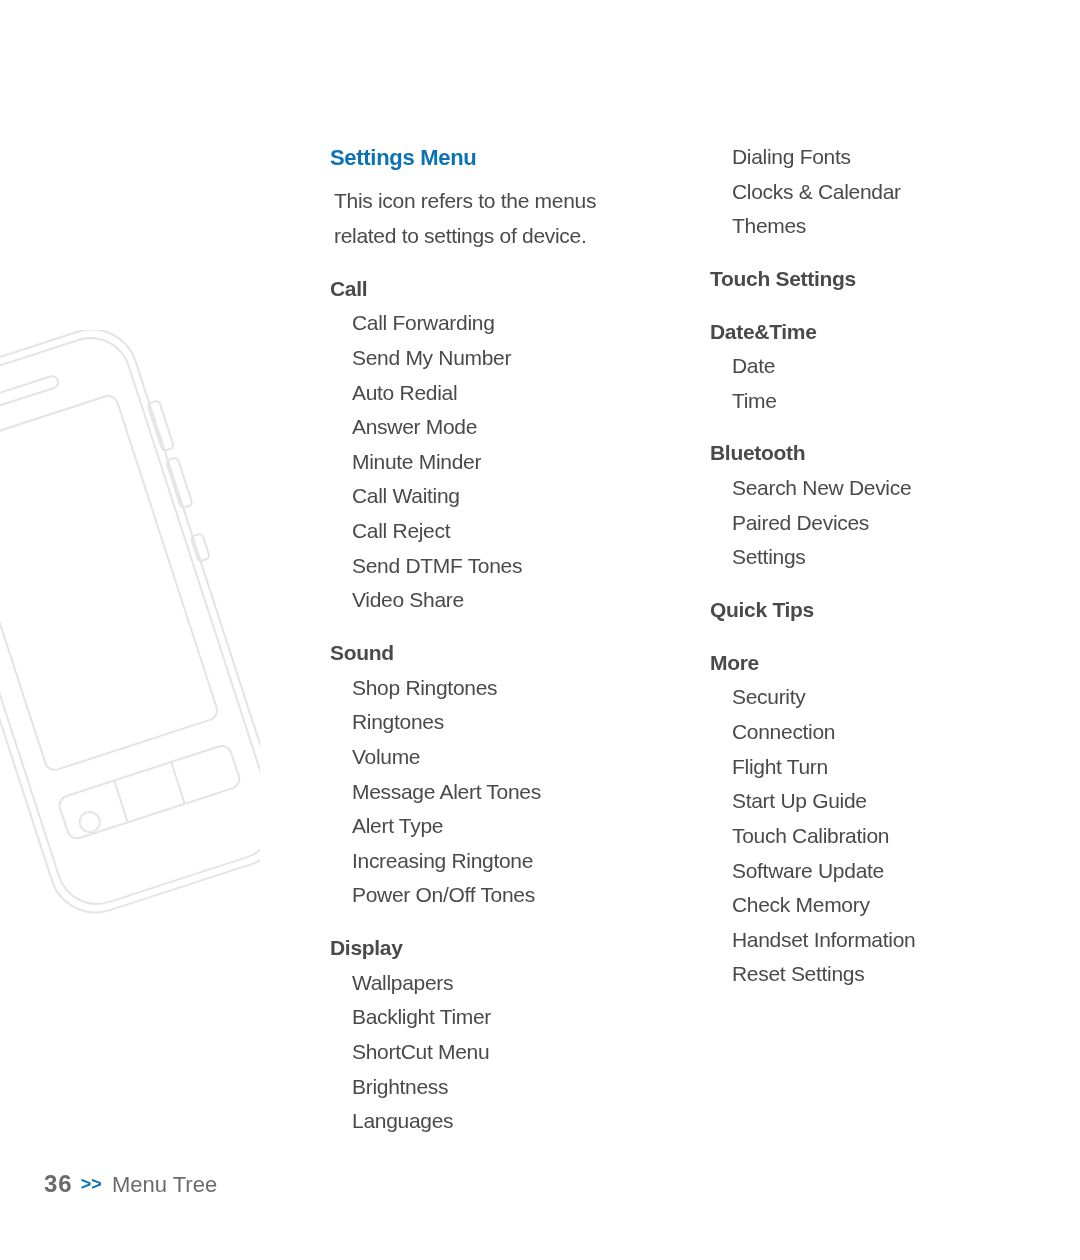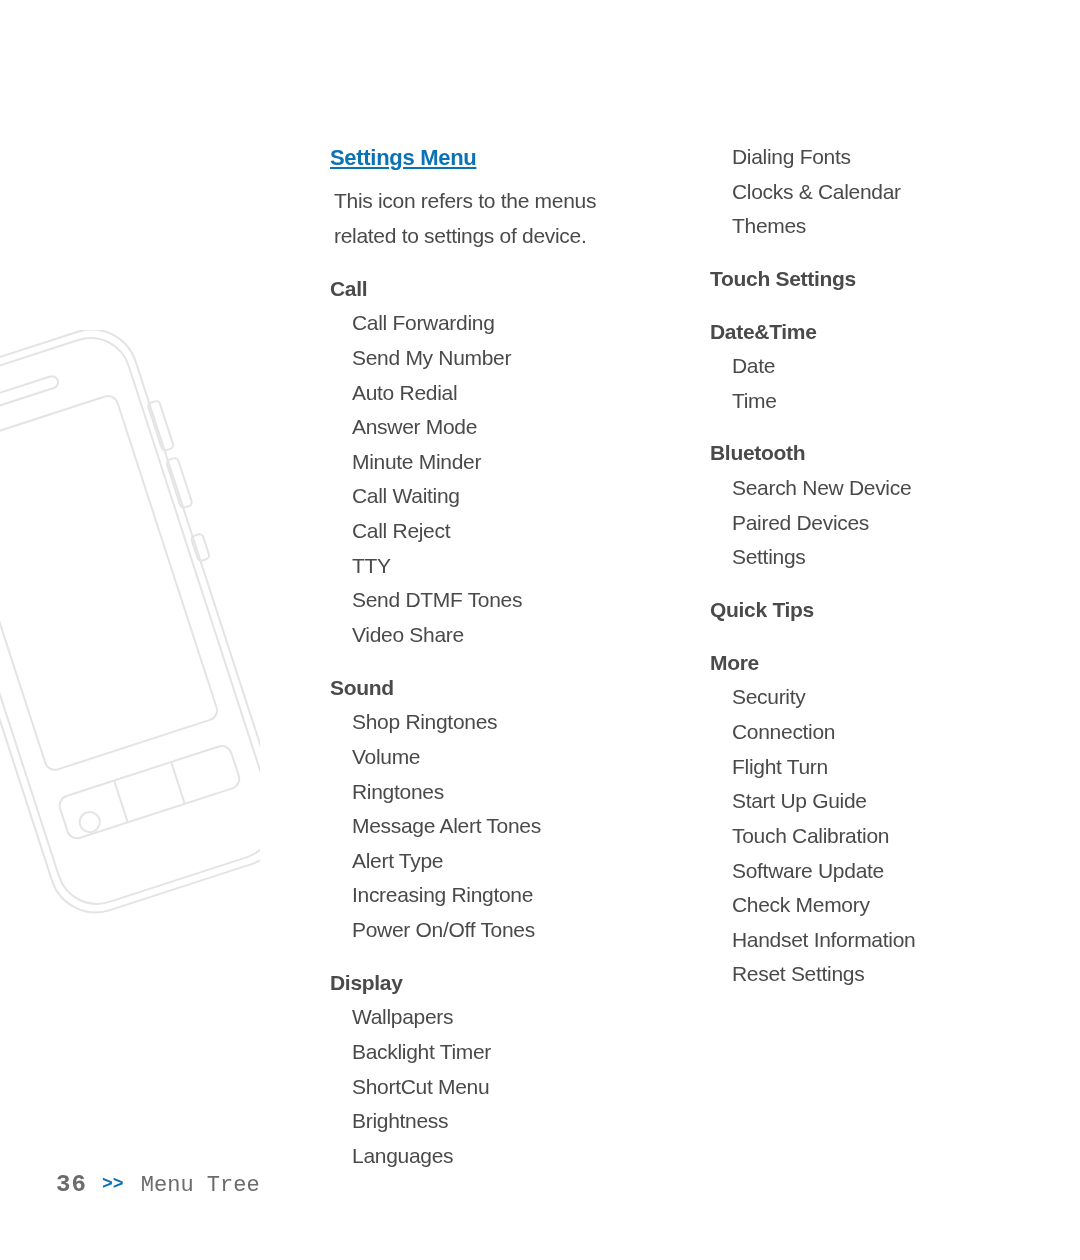--- a/index.html
+++ b/index.html
@@ -45,41 +45,40 @@
     font-size: 21px;
     line-height: 1.65;
     letter-spacing: -0.3px;
     font-stretch: condensed;
   }
   .section-title {
     color: #0b72b5;
     font-weight: 700;
     font-size: 22px;
     margin-bottom: 4px;
-    text-decoration: underline;
   }
   .intro {
     margin: 8px 0 14px 4px;
     max-width: 280px;
   }
   .cat {
     font-weight: 700;
     margin-top: 18px;
   }
   .item {
     padding-left: 22px;
   }
 
   
   .footer {
     position: absolute;
-    left: 56px;
+    left: 44px;
     bottom: 62px;
     font-size: 22px;
-    font-family: Liberation Mono, monospace;
+    font-family: Liberation Sans, sans-serif;
     color: #6b6b6b;
   }
   .footer .pnum {
     font-weight: 600;
     font-size: 24px;
     letter-spacing: 1px;
     color: #6b6b6b;
   }
   .footer .chev {
     color: #0b72b5;
@@ -122,27 +121,26 @@
     <div class="intro">This icon refers to the menus related to settings of device.</div>
     <div>
         <div class="cat">Call</div>
         <div class="item">Call Forwarding</div>
         <div class="item">Send My Number</div>
         <div class="item">Auto Redial</div>
         <div class="item">Answer Mode</div>
         <div class="item">Minute Minder</div>
         <div class="item">Call Waiting</div>
         <div class="item">Call Reject</div>
-        <div class="item">TTY</div>
         <div class="item">Send DTMF Tones</div>
         <div class="item">Video Share</div>
         <div class="cat">Sound</div>
         <div class="item">Shop Ringtones</div>
+        <div class="item">Ringtones</div>
         <div class="item">Volume</div>
-        <div class="item">Ringtones</div>
         <div class="item">Message Alert Tones</div>
         <div class="item">Alert Type</div>
         <div class="item">Increasing Ringtone</div>
         <div class="item">Power On/Off Tones</div>
         <div class="cat">Display</div>
         <div class="item">Wallpapers</div>
         <div class="item">Backlight Timer</div>
         <div class="item">ShortCut Menu</div>
         <div class="item">Brightness</div>
         <div class="item">Languages</div>

